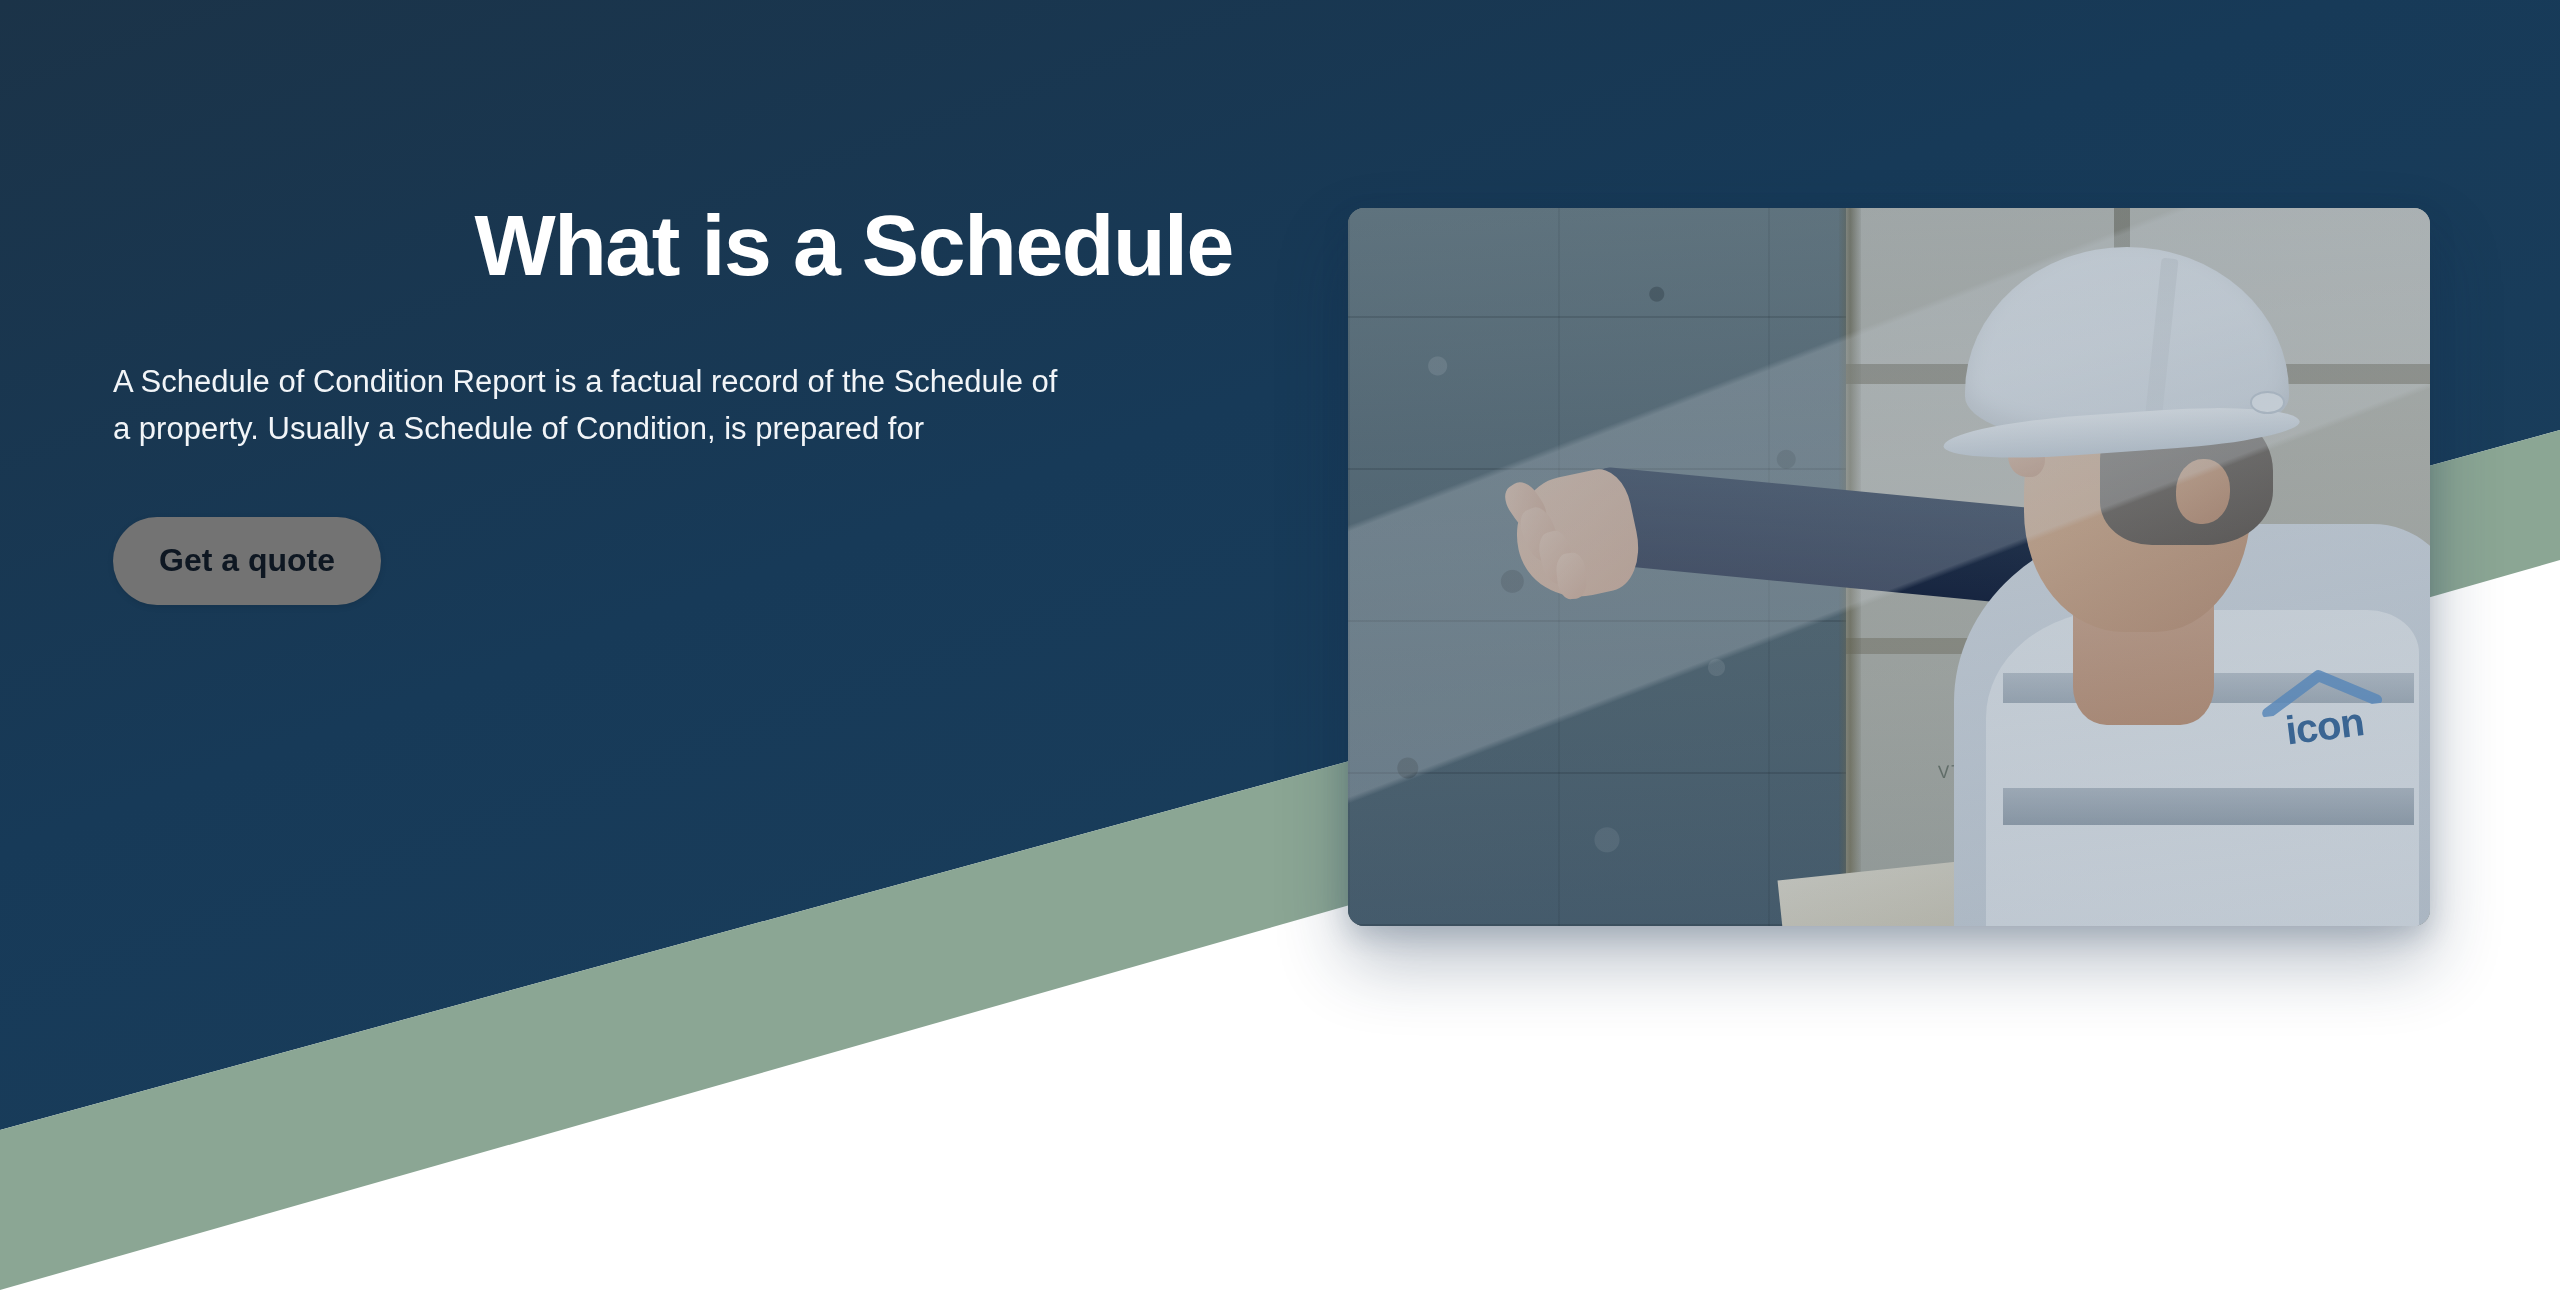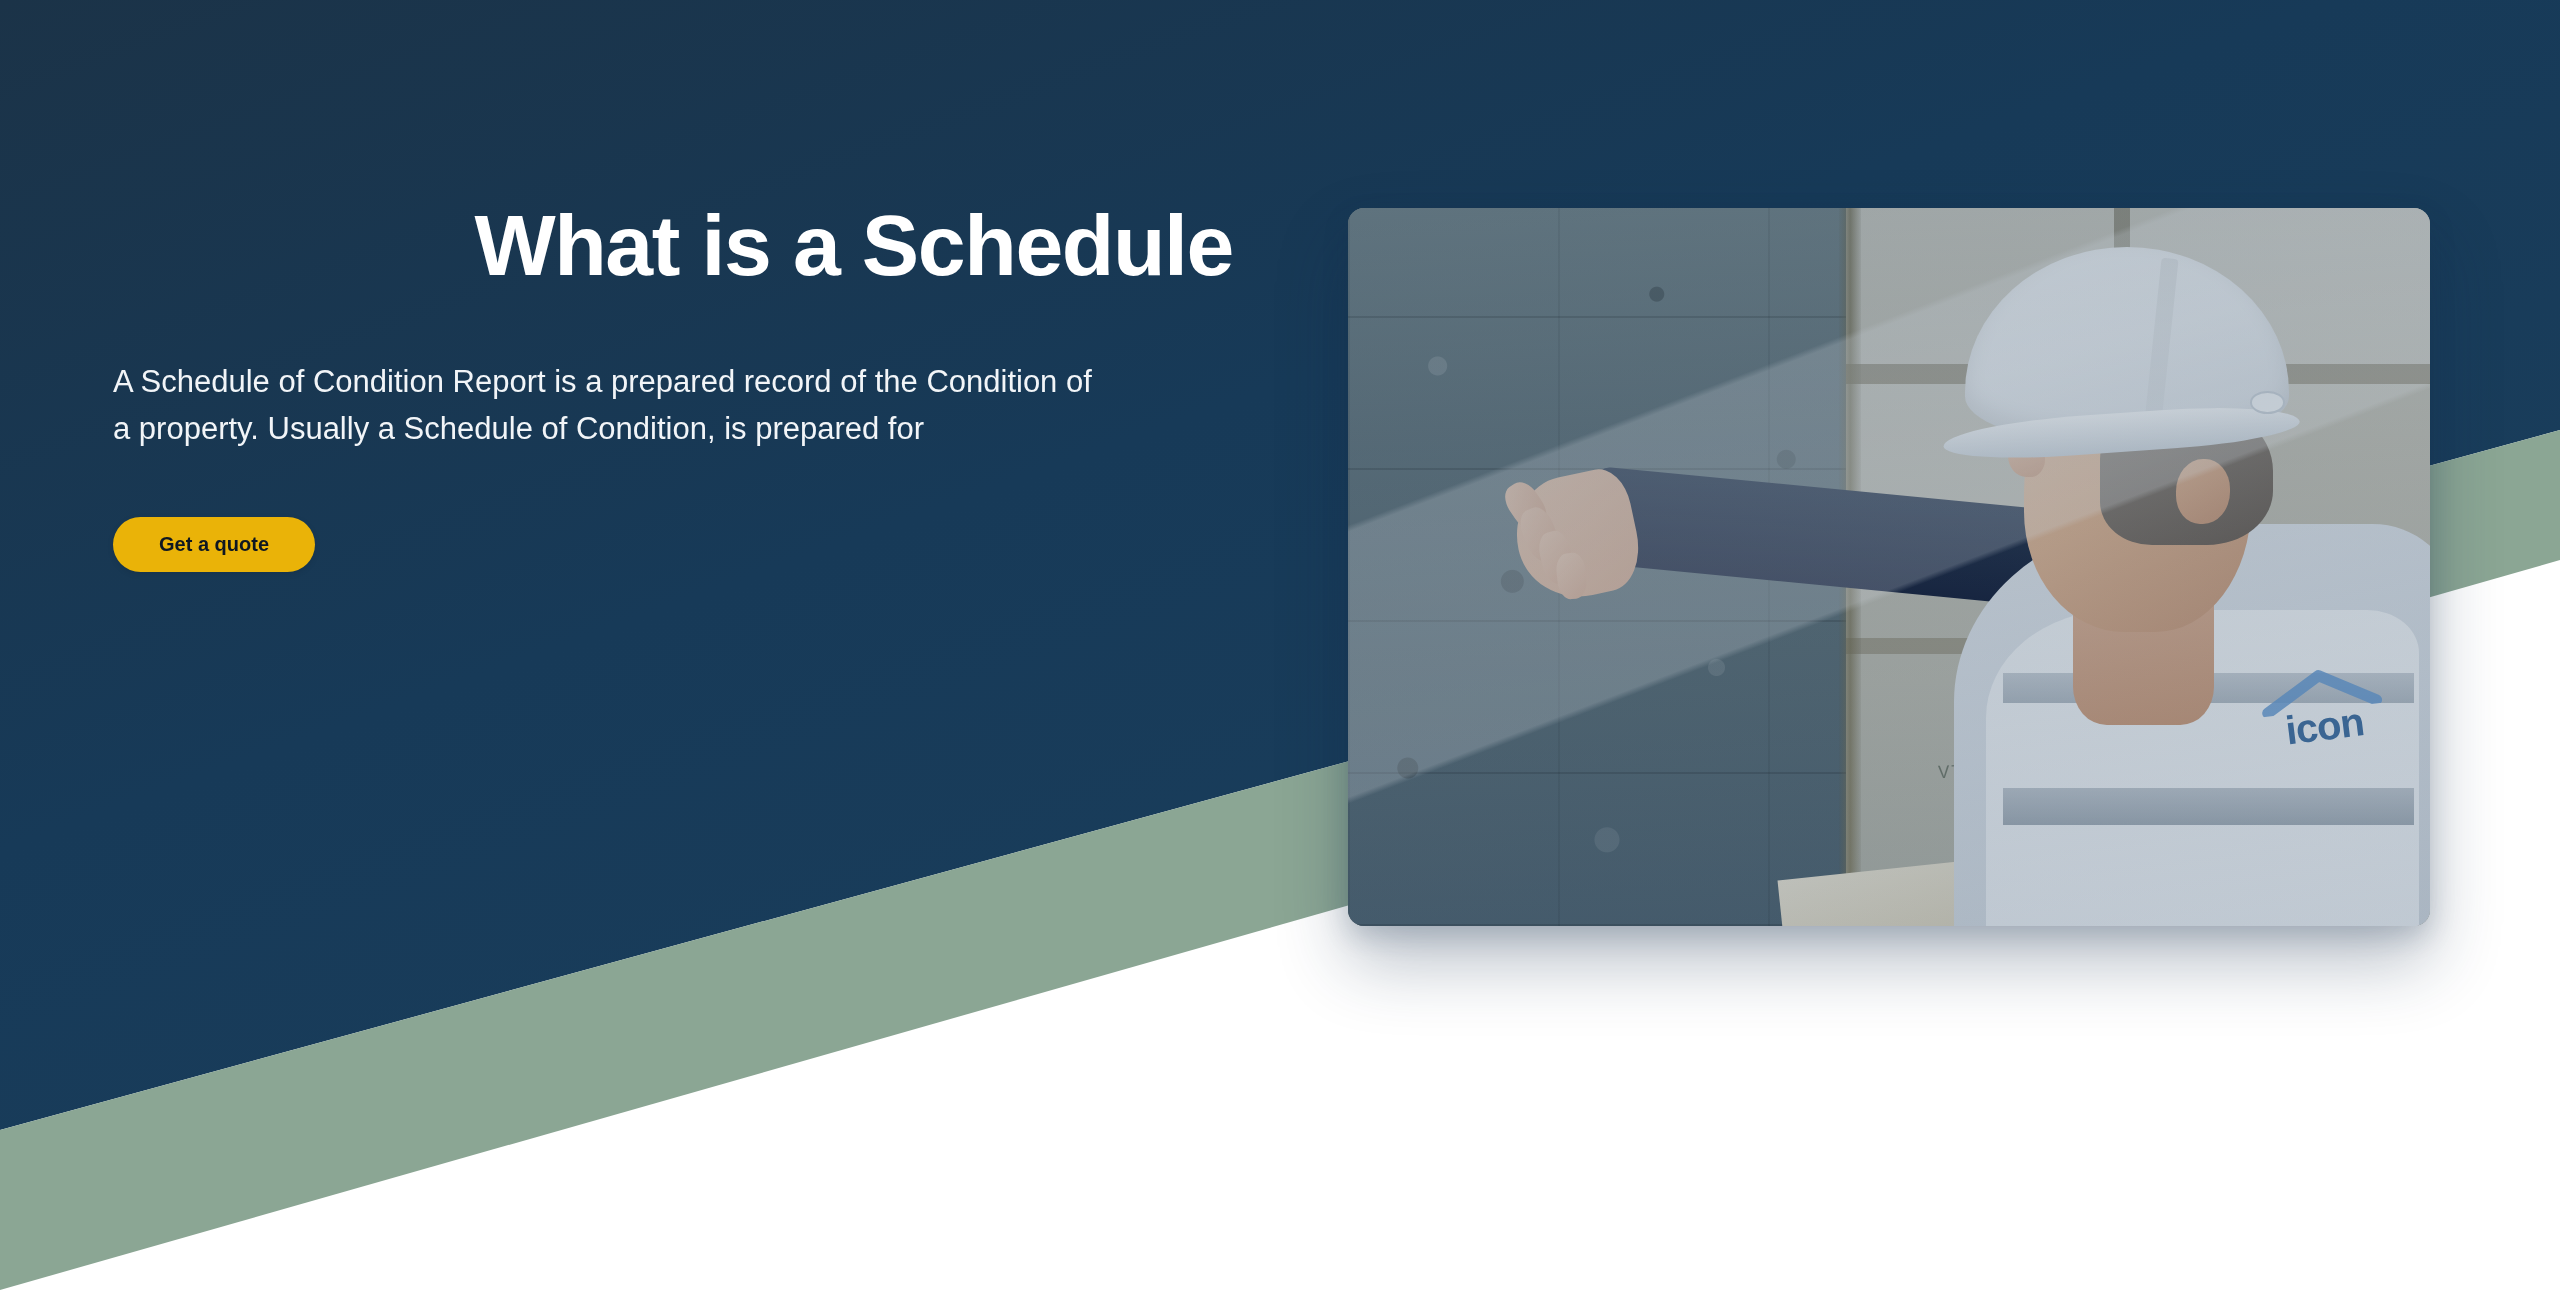--- a/index.html
+++ b/index.html
@@ -70,25 +70,25 @@
     color:#f2f5f8;
     max-width:1100px;
     margin-bottom:64px;
   }
   .subcopy .p-line { display:block; }
 
   .cta-button {
     display:inline-flex;
     align-items:center;
     justify-content:center;
-    height:55px;
+    height:88px;
     padding:0 46px;
-    background:#eab308;
+    background:#737373;
     color:#0e1722;
-    font-size:20px;
+    font-size:32px;
     font-weight:700;
     border:none;
     border-radius:999px;
     cursor:pointer;
     box-shadow:0 2px 6px rgba(0,0,0,0.10);
   }
 
   
   .image-card {
     position:absolute;
@@ -432,21 +432,21 @@
   <div class="navy-panel"></div>
   <div class="green-band"></div>
 
   <div class="content">
 
     <h1 class="headline">
       <span class="hl-line">What is a Schedule</span>
     </h1>
 
     <p class="subcopy">
-      <span class="p-line">A Schedule of Condition Report is a prepared record of the Condition of</span>
+      <span class="p-line">A Schedule of Condition Report is a factual record of the Schedule of</span>
       <span class="p-line">a property. Usually a Schedule of Condition, is prepared for</span>
     </p>
 
     <button class="cta-button">Get a quote</button>
   </div>
 
   <div class="image-card">
     <div class="photo">
 
       <div class="wall-left"></div>

